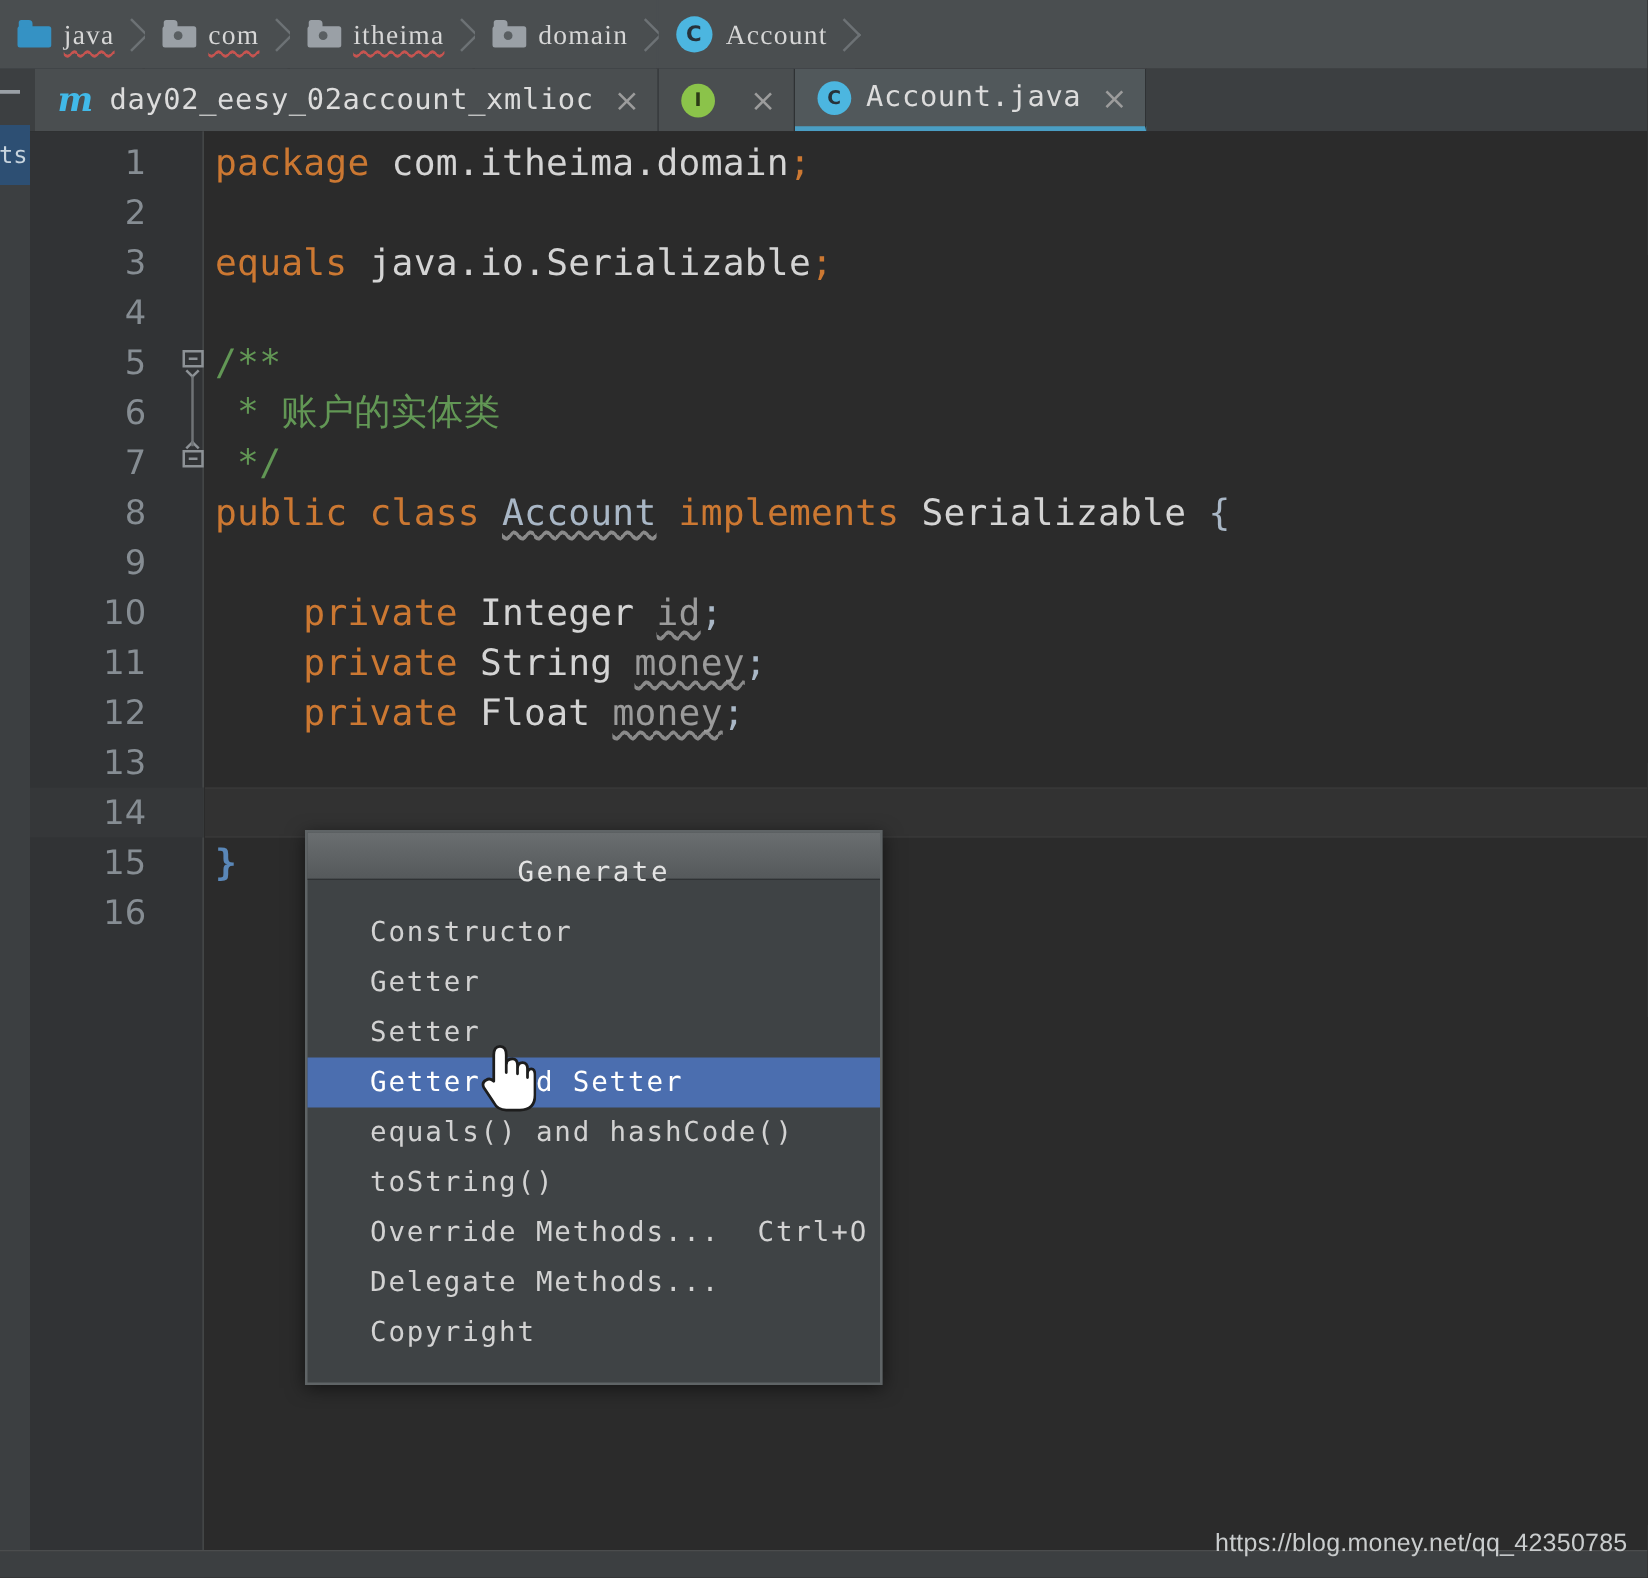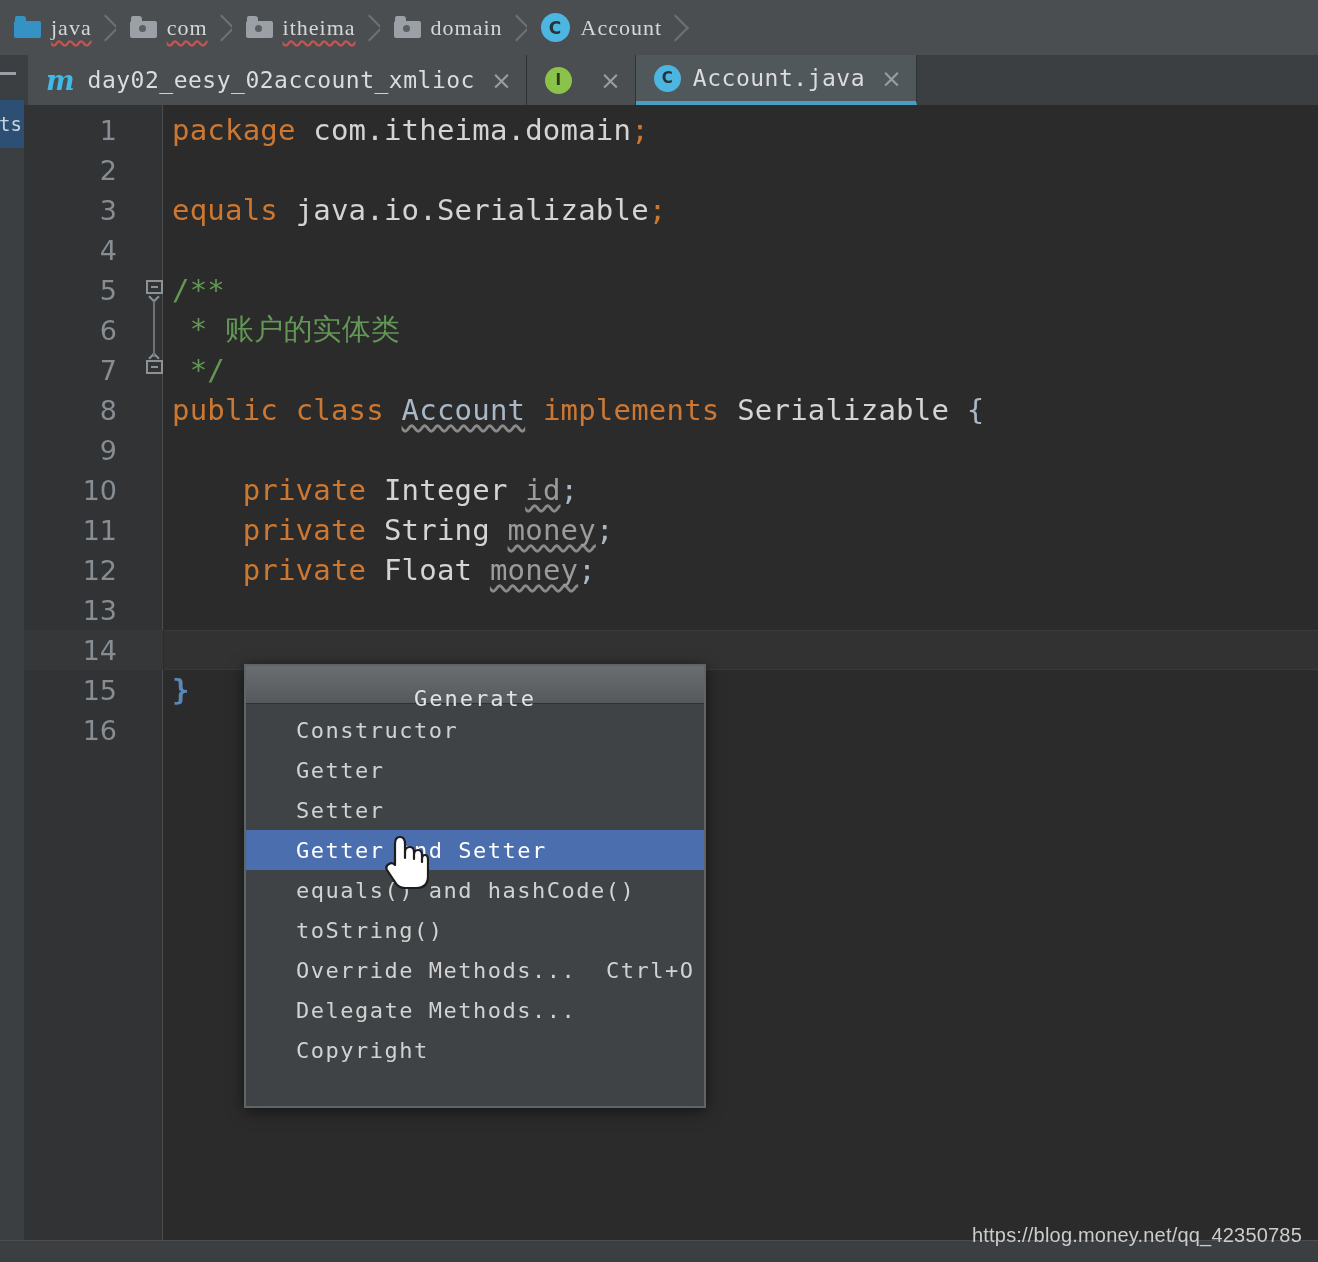--- a/index.html
+++ b/index.html
@@ -369,21 +369,21 @@
     align-items: center;
     justify-content: center;
   }
   .popup-title {
     color: #e3e3e3;
     font-size: 22px;
     font-family: "DejaVu Sans Mono", monospace;
     letter-spacing: 2px;
     margin-top: 28px;
   }
-  .popup-list { padding-top: 6px; }
+  .popup-list { padding-top: 22px; }
   .mitem {
     height: 40px;
     display: flex;
     align-items: center;
     padding: 0 14px 0 18px;
     position: relative;
   }
   .mitem.selected { background: #4b6eaf; }
   .mitem-icon {
     width: 32px;

